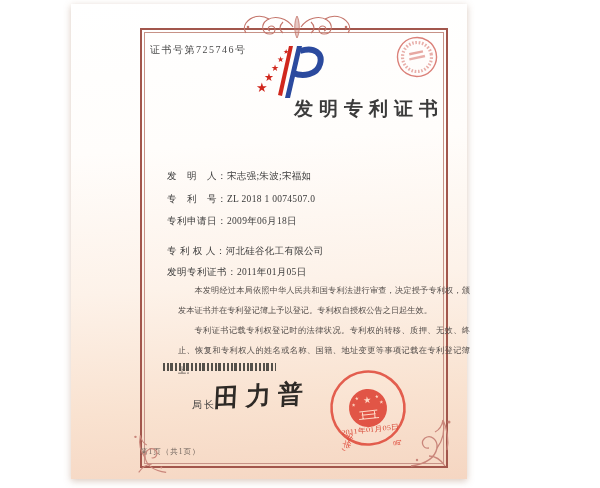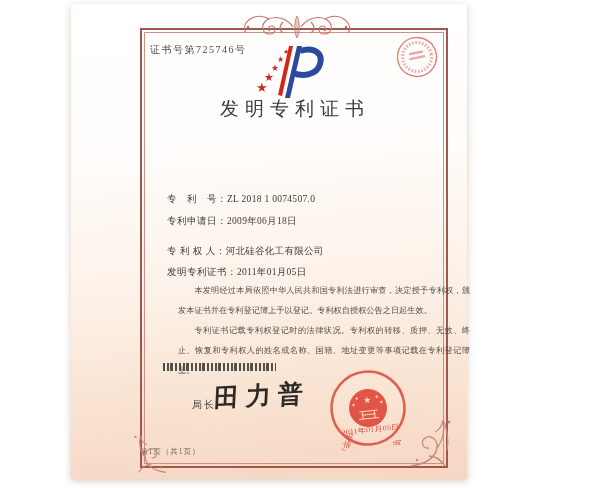--- a/index.html
+++ b/index.html
@@ -7,22 +7,22 @@
          font-family:"Liberation Serif","DejaVu Serif",serif;}
   .paper{position:absolute;left:71px;top:4px;width:396px;height:475px;
          background:linear-gradient(176deg,#ffffff 0%,#fffdfb 30%,#fdf2e9 58%,#f9e2d0 82%,#f5d6c2 100%);
          box-shadow:0 2px 7px rgba(150,100,70,.35);}
   .frame{position:absolute;left:69px;top:24px;width:304px;height:436px;border:2px solid #a2564c;}
   .frame-inner{position:absolute;inset:2px;border:1px solid #c79287;}
   .garland{position:absolute;left:172px;top:10px;width:108px;height:26px;}
   .cert-no{position:absolute;left:79px;top:39px;font-size:10px;letter-spacing:1.5px;color:#4a4a4a;}
   .agency-stamp{position:absolute;left:324px;top:31px;width:44px;height:44px;transform:rotate(-12deg);opacity:.9;}
   .logo{position:absolute;left:184px;top:40px;width:70px;height:56px;}
-  .title{position:absolute;left:69px;top:92px;width:304px;text-align:center;
-         font-size:19px;font-weight:400;letter-spacing:6px;text-indent:6px;color:#3b3b3b;}
+  .title{position:absolute;left:69px;top:92px;width:304px;text-align:right;
+         font-size:19px;font-weight:700;letter-spacing:6px;text-indent:6px;color:#3b3b3b;}
   .field{position:absolute;left:96px;white-space:nowrap;font-size:9.5px;color:#3a3a3a;}
   .f0{top:139px}.f1{top:166px}.f2{top:189px}.f3{top:211px}.f4{top:241px}.f5{top:262px}
   .flabel{letter-spacing:.5px;}
   .fvalue{letter-spacing:.3px;}
   .body-text{position:absolute;left:79px;top:277px;width:292px;font-size:8.2px;line-height:20px;
              color:#56504d;text-align:justify;margin-left:28px;}
   .body-text p{margin:0;text-indent:2em;}
   .barcode{position:absolute;left:92px;top:359px;width:113px;height:8px;
            background:repeating-linear-gradient(90deg,#53504a 0 2px,transparent 2px 4px),
                       repeating-linear-gradient(90deg,transparent 0 7px,#53504a 7px 10px,transparent 10px 16px);}
@@ -74,20 +74,23 @@
       <polygon points="34,2 38,2 27,52 23,51" fill="#d0271d"></polygon>
       <text x="1" y="48" font-size="13" fill="#d0271d">★</text>
       <text x="9" y="37" font-size="11" fill="#d0271d">★</text>
       <text x="16" y="27" font-size="9" fill="#d0271d">★</text>
       <text x="22" y="18" font-size="8" fill="#d0271d">★</text>
       <text x="28" y="10" font-size="7" fill="#d0271d">★</text>
     </svg>
 
     <div class="title">发明专利证书</div>
 
+    <div class="field f1">
+      <span class="flabel">发　明　人：</span><span class="fvalue">宋志强;朱波;宋福如</span>
+    </div>
     <div class="field f2">
       <span class="flabel">专　利　号：</span><span class="fvalue">ZL 2018 1 0074507.0</span>
     </div>
     <div class="field f3">
       <span class="flabel">专利申请日：</span><span class="fvalue">2009年06月18日</span>
     </div>
     <div class="field f4">
       <span class="flabel">专 利 权 人：</span><span class="fvalue">河北硅谷化工有限公司</span>
     </div>
     <div class="field f5">

